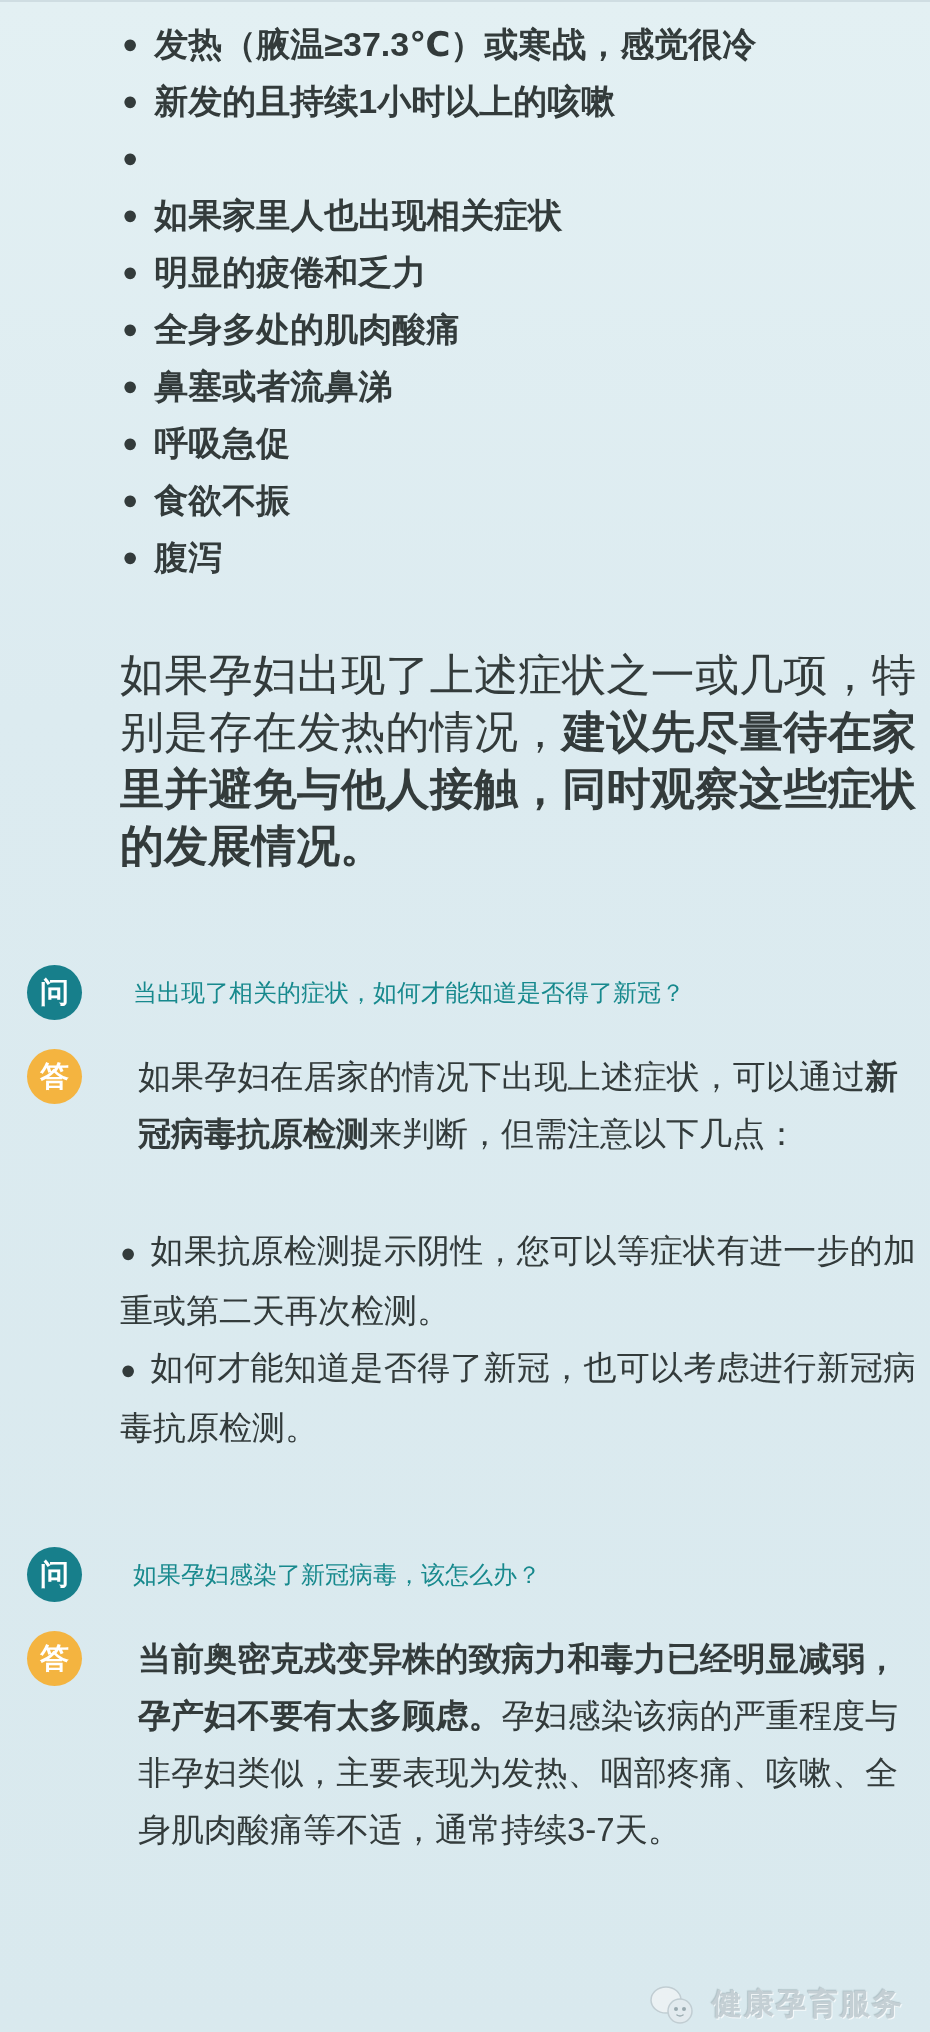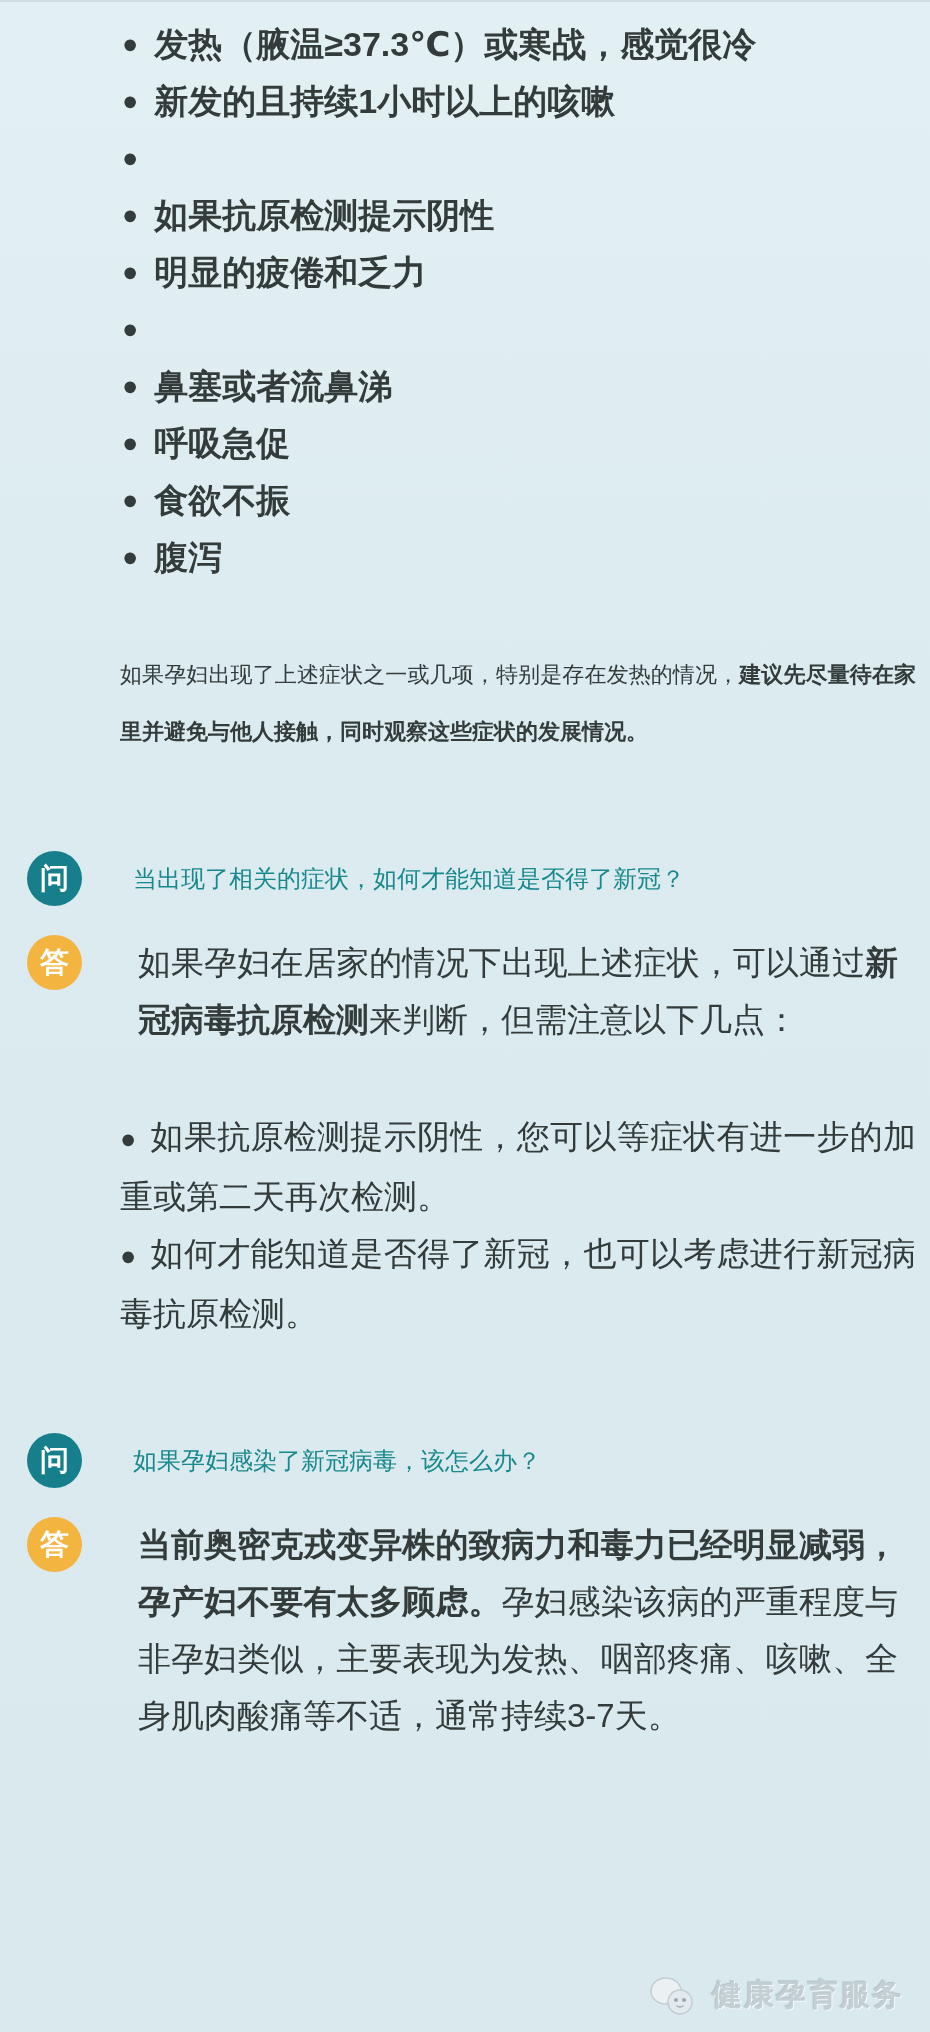--- a/index.html
+++ b/index.html
@@ -25,21 +25,21 @@
     white-space:nowrap;
   }
   .symptoms .dot{
     font-size:27px;line-height:1;
     margin-right:16px;
     font-weight:normal;
   }
   
   .note{
     margin:60px 14px 0 120px;
-    font-size:22px;line-height:57px;
+    font-size:44px;line-height:57px;
     text-align:justify;
   }
   .note b,.a-text b{font-weight:bold;}
   
   .q-row{
     position:relative;
     margin-top:90px;
     height:57px;line-height:57px;
     padding-left:133px;
   }
@@ -73,21 +73,21 @@
     font-size:33px;line-height:57px;
   }
   .points p{margin:0;text-align:justify;}
   .points .dot{
     font-size:27px;
     margin-right:14px;
   }
   .points p.wide .dot{margin-right:26px;}
   
   .watermark{
-    position:absolute;right:26px;bottom:16px;
+    position:absolute;right:26px;bottom:7px;
     display:flex;align-items:center;gap:15px;
     font-size:30px;font-weight:bold;letter-spacing:2px;
     color:#c4cfd4;
     text-shadow:1px 1px 0 rgba(255,255,255,0.75),-1px -1px 1px rgba(120,140,146,0.4);
   }
   .watermark svg{display:block;opacity:0.9;}
 </style>
 </head>
 <body>
 
@@ -100,28 +100,29 @@
       </li>
     <li>
         <span class="dot">●</span>
         <span>新发的且持续1小时以上的咳嗽</span>
       </li>
     <li>
         <span class="dot">●</span>
       </li>
     <li>
         <span class="dot">●</span>
-        <span>如果抗原检测提示阴性</span>
+        <span>如果家里人也出现相关症状</span>
       </li>
     <li>
         <span class="dot">●</span>
         <span>明显的疲倦和乏力</span>
       </li>
     <li>
         <span class="dot">●</span>
+        <span>全身多处的肌肉酸痛</span>
       </li>
     <li>
         <span class="dot">●</span>
         <span>鼻塞或者流鼻涕</span>
       </li>
     <li>
         <span class="dot">●</span>
         <span>呼吸急促</span>
       </li>
     <li>

